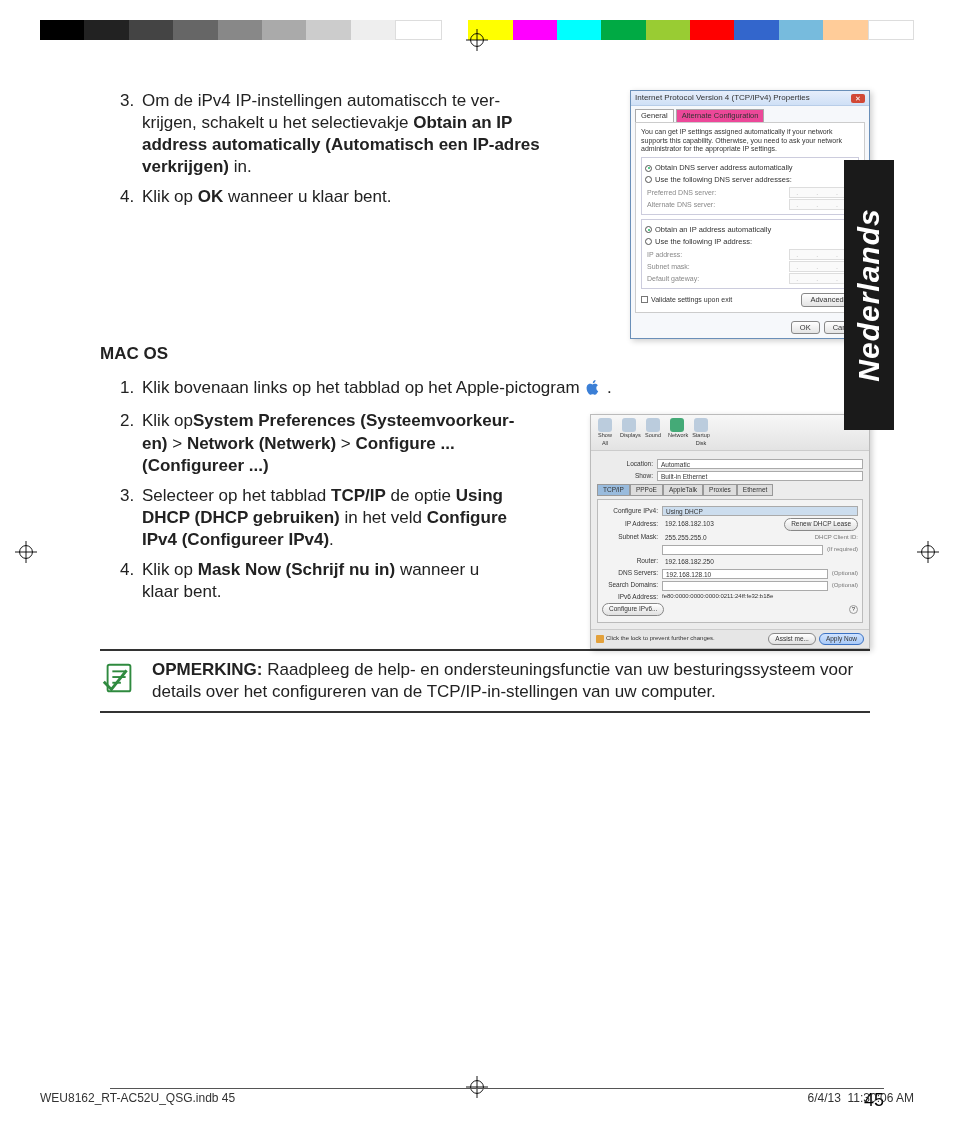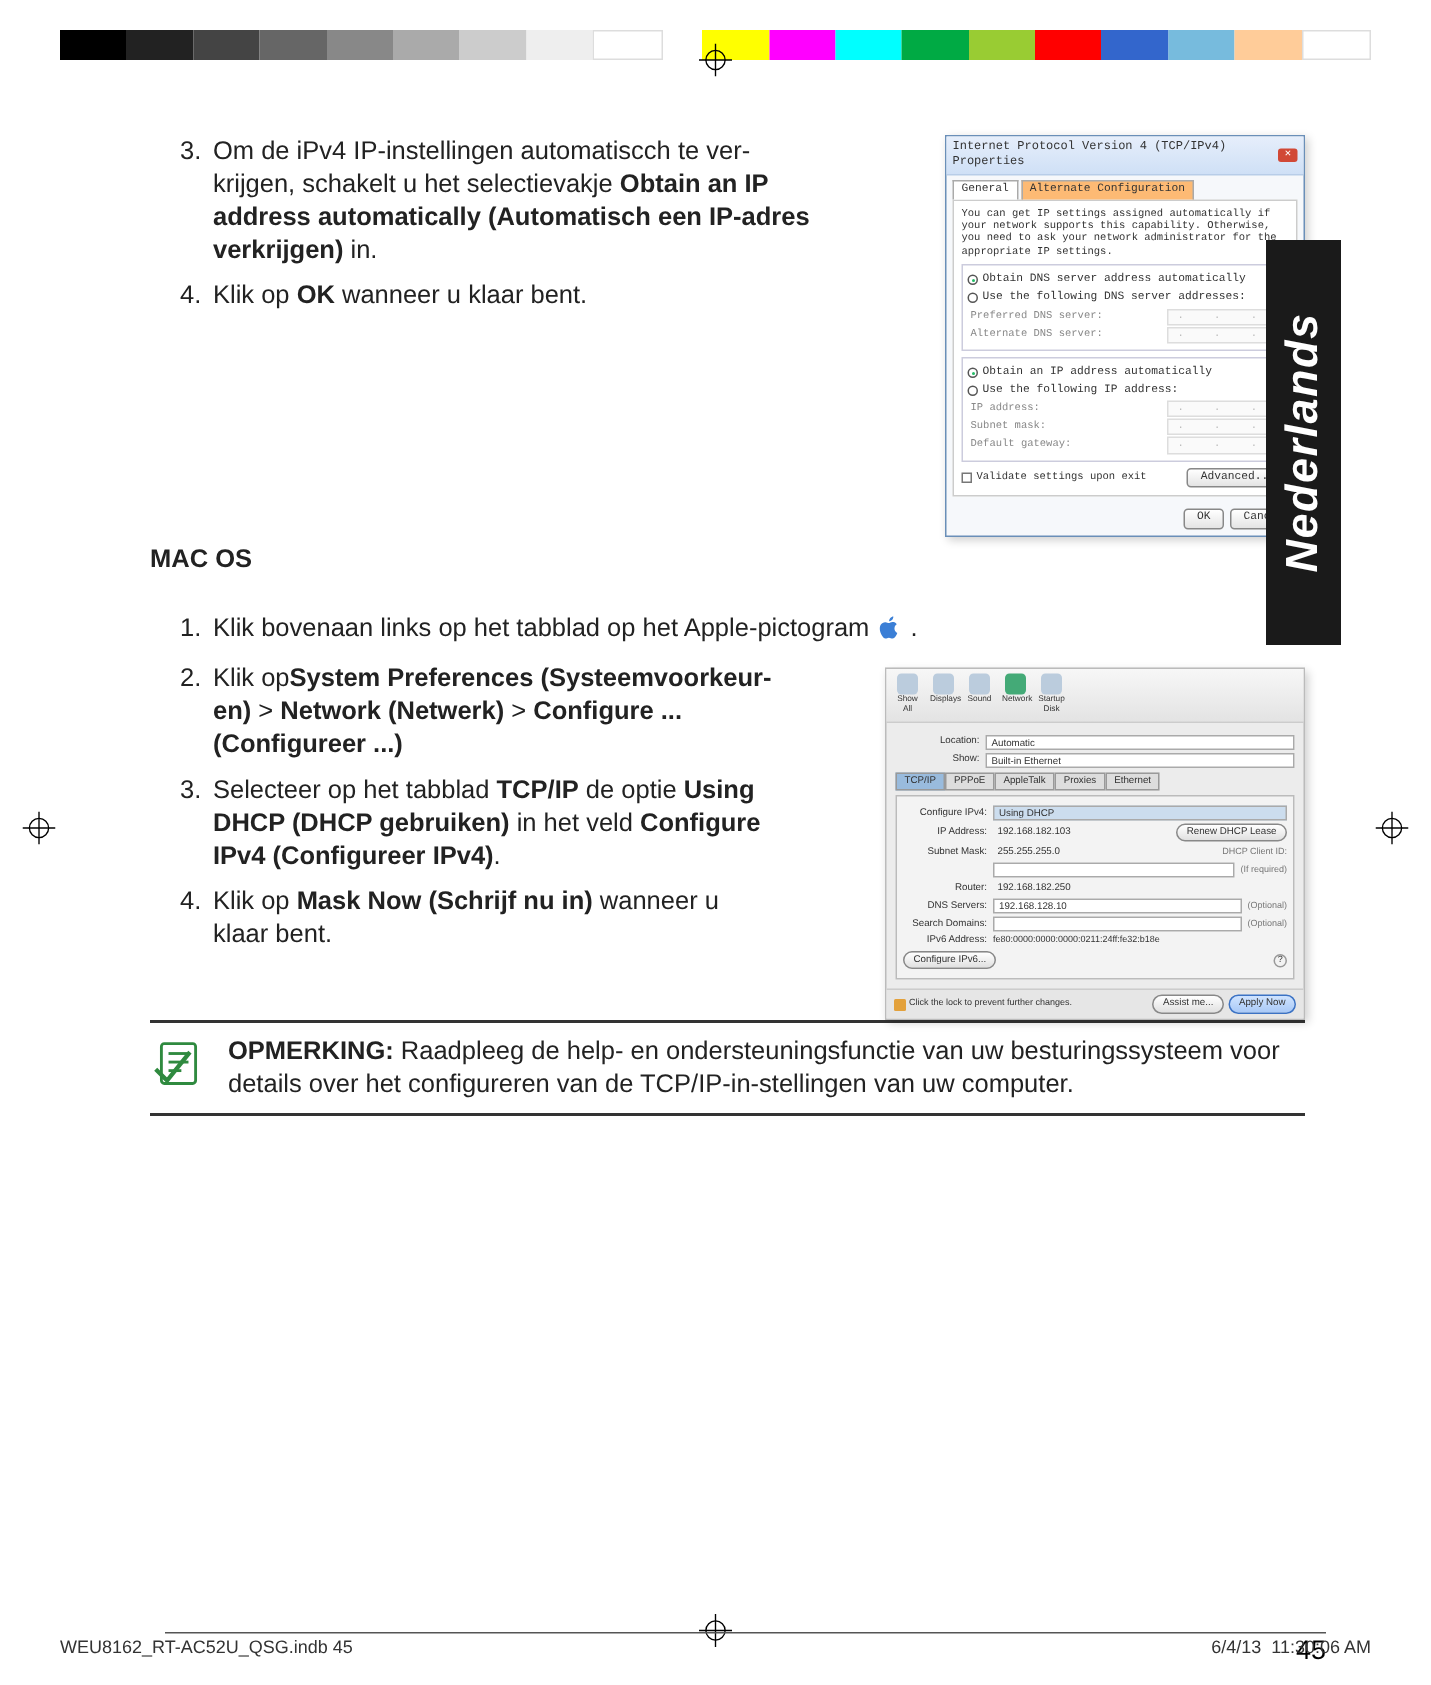--- a/index.html
+++ b/index.html
@@ -57,21 +57,20 @@
   }
   ol.steps { list-style: none; padding-left: 20px; }
   ol.steps li { margin-bottom: 8px; position: relative; padding-left: 22px; }
   ol.steps li .num { position: absolute; left: 0; top: 0; }
   b { font-weight: 700; }
 
   .win-float {
     float: right;
     width: 240px;
     margin-left: 20px;
-    font-family: Liberation Mono, monospace;
   }
   .mac-float {
     float: right;
     width: 280px;
     margin-left: 16px;
     margin-top: 4px;
   }
 
   
   .win-dialog {
@@ -82,21 +81,21 @@
     box-shadow: 2px 2px 6px rgba(0,0,0,0.2);
   }
   .win-title {
     background: linear-gradient(#e6eefb,#cfe0f6);
     padding: 2px 4px;
     display: flex; justify-content: space-between; align-items: center;
     border-bottom: 1px solid #b8cde8;
   }
   .win-title .x { background:#d14836; color:#fff; width:14px; text-align:center; border-radius:2px; font-size:7px;}
   .win-tabs { display:flex; gap:2px; padding:3px 4px 0 4px;align-items:center; }
-  .win-tab { border:1px solid #aaa; border-bottom:none; padding:1px 5px; background:#fdba74; font-size:7.5px;}
+  .win-tab { border:1px solid #aaa; border-bottom:none; padding:1px 5px; background:#ec4899; font-size:7.5px;}
   .win-tab.active { background:#fff; }
   .win-body { background:#fff; border:1px solid #ccc; margin:0 4px 4px 4px; padding:5px; }
   .win-body p { font-size:7px; line-height:1.2; margin-bottom:4px; }
   .radio-row { display:flex; align-items:center; gap:3px; margin:2px 0; font-size:7.5px;}
   .radio-row .r { width:7px; height:7px; border:1px solid #555; border-radius:50%; display:inline-block; position:relative;}
   .radio-row .r.sel::after{content:""; position:absolute; inset:1.5px; background:#2b6; border-radius:50%;}
   .field-row { display:flex; justify-content:space-between; align-items:center; margin:1px 0; padding:0 2px;}
   .field-row .lbl { font-size:7px; color:#888;}
   .dots { letter-spacing:8px; color:#bbb; font-size:7px; border:1px solid #ddd; padding:0 6px; background:#fafafa;}
   .win-foot { display:flex; justify-content:flex-end; gap:4px; padding:4px; }
@@ -128,21 +127,21 @@
   .mtab.active{background:#9bd;}
   .mac-sep{border:1px solid #bbb;background:#f3f3f3;padding:4px;}
   .mac-foot{display:flex;justify-content:space-between;align-items:center;padding:3px 5px;border-top:1px solid #ccc;background:#e6e6e6;}
   .mac-foot .lk{font-size:6px;display:flex;align-items:center;gap:2px;}
   .mac-foot .lk .lock{width:8px;height:8px;background:#e3a13b;border-radius:1px;}
   .mbtn{border:1px solid #888;border-radius:8px;padding:1px 6px;font-size:6.5px;background:linear-gradient(#fff,#e0e0e0);}
   .mbtn.pri{border-color:#3b72c4;background:linear-gradient(#cfe3ff,#a9c9f6);}
 
   .section-head {
     font-weight:700;
-    margin: 18px 0 24px 0;
+    margin: 18px 0 12px 0;
     clear: both;
     padding-top: 4px;
   }
   .apple-icon{display:inline-block;vertical-align:-3px;}
 
   .note-block{
     clear: both;
     border-top: 2px solid #333;
     border-bottom: 2px solid #333;
     margin-top: 46px;

